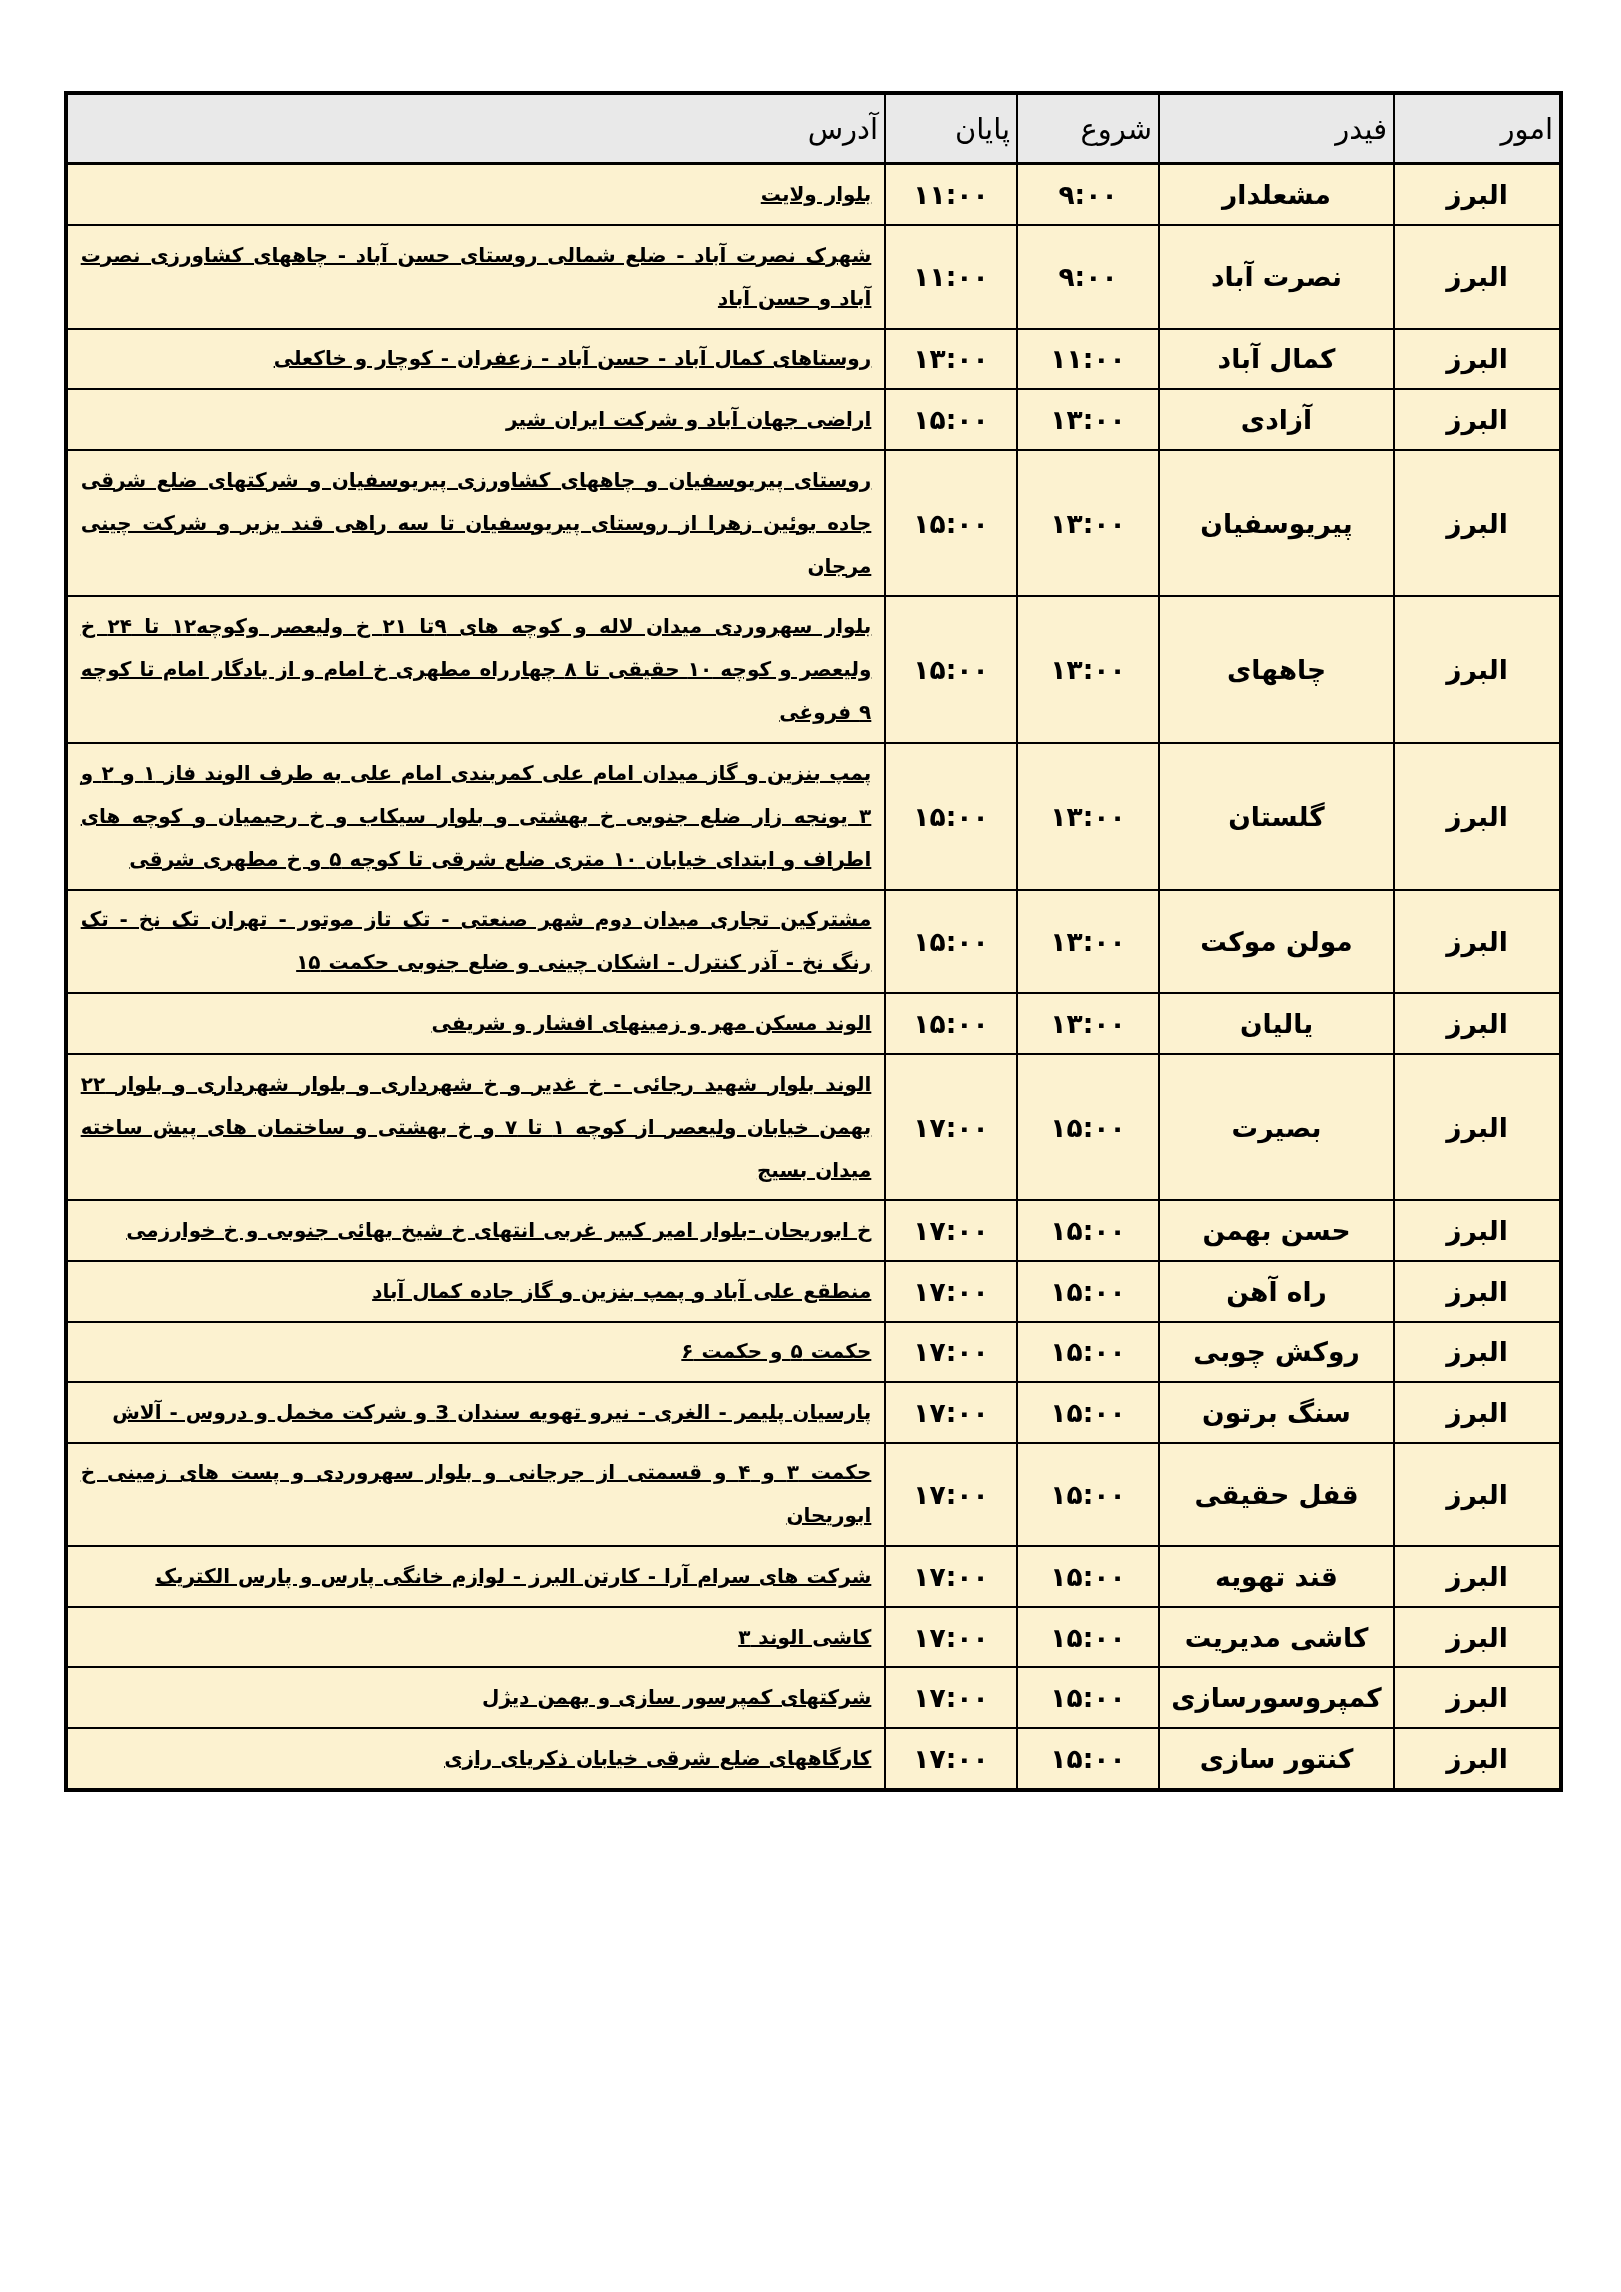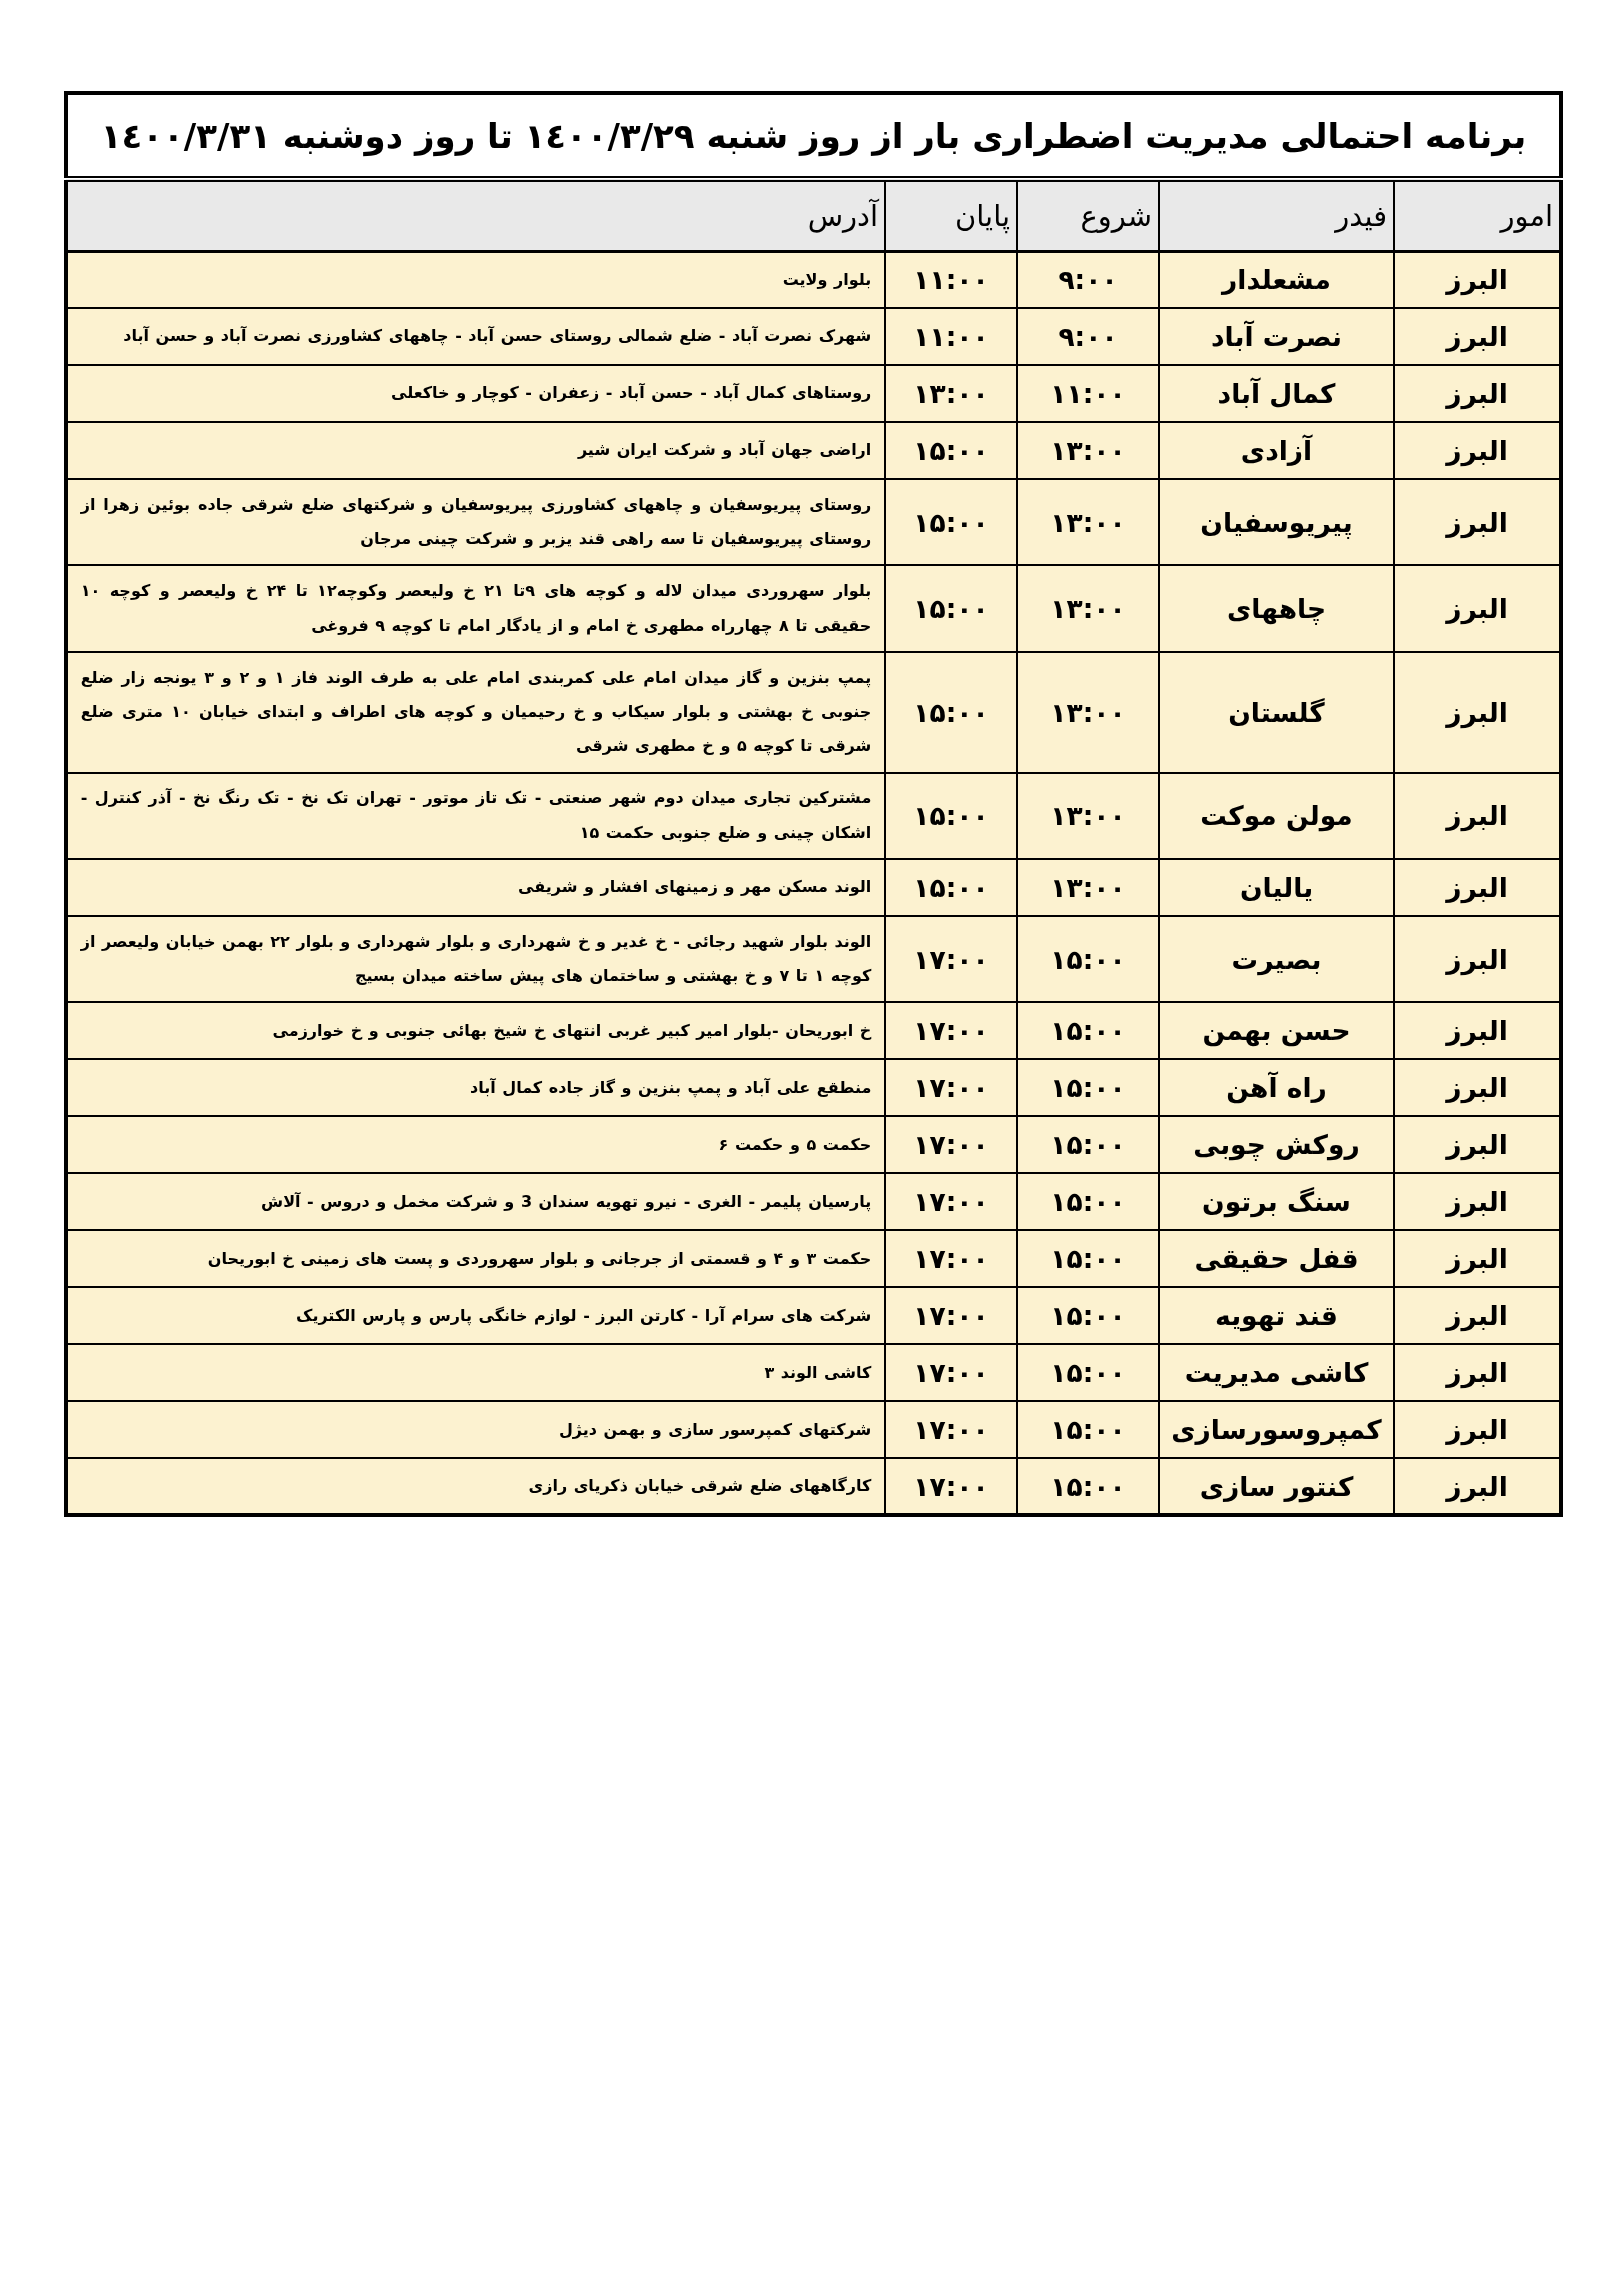--- a/index.html
+++ b/index.html
@@ -48,45 +48,43 @@
     border-top-width: 2.9px;
     border-bottom-width: 2.9px;
     font-weight: bold;
     font-size: 26.5px;
     text-align: center;
     vertical-align: middle;
     padding: 5.9px 5.9px;
     height: 57px;
   }
   td.cell.addr {
-    font-size: 16px;
+    font-size: 20px;
     text-align: justify;
     text-align-last: auto;
     padding: 7.8px 12.7px;
     line-height: 2.15;
     word-spacing: 1px;
+    text-decoration: underline;
   }
 </style>
 </head>
 <body>
 
 <div class="sheet">
   <table class="schedule">
     <colgroup>
       <col style="width:167px">
       <col style="width:235px">
       <col style="width:142px">
       <col style="width:132px">
       <col style="width:819px">
     </colgroup>
     <tbody>
       <tr>
-        <td class="title-cell" colspan="5">برنامه احتمالی مدیریت اضطراری بار از روز شنبه ١٤٠٠/٣/٢٩ تا روز دوشنبه ١٤٠٠/٣/٣١</td>
-      </tr>
-      <tr>
         <th class="col-h">امور</th>
         <th class="col-h">فیدر</th>
         <th class="col-h">شروع</th>
         <th class="col-h">پایان</th>
         <th class="col-h">آدرس</th>
       </tr>
 
       <tr>
         <td class="cell">البرز</td>
         <td class="cell">مشعلدار</td>

